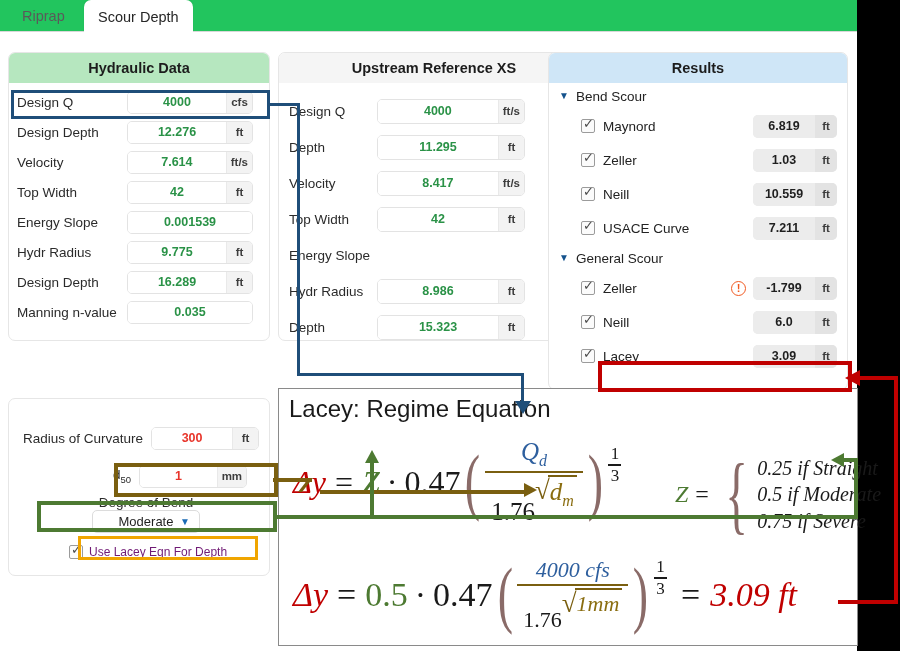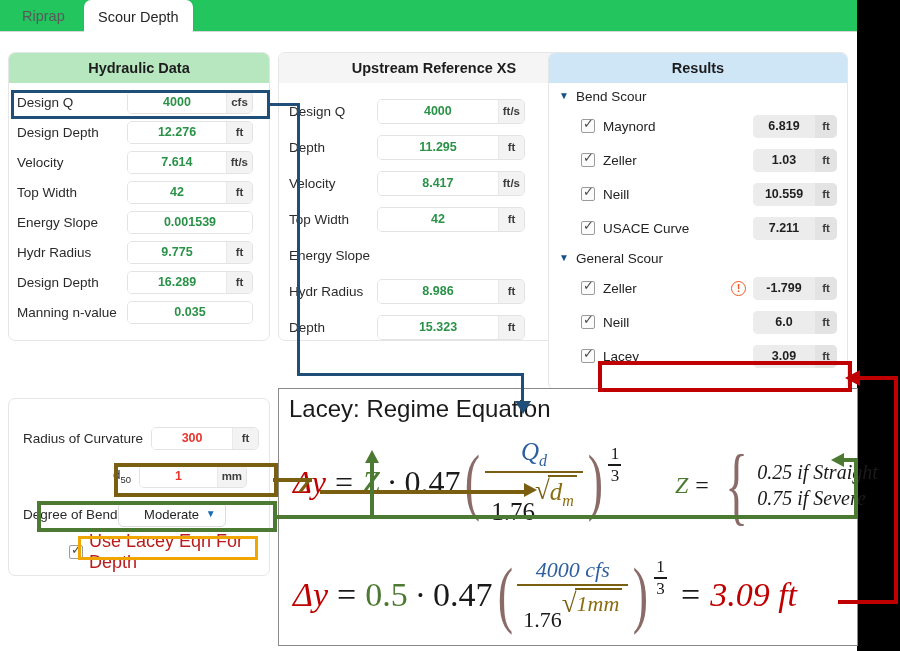--- a/index.html
+++ b/index.html
@@ -165,38 +165,38 @@
 
   
   #card-bend { left:8px; top:398px; width:262px; height:178px; }
   #card-bend .rows { padding:20px 0 0 0; }
   .bend-row { display:flex; align-items:center; height:38px; }
   .bend-row .lbl { font-size:13.5px; color:#2b2b2b; }
   #row-roc { padding-left:14px; }
   #row-roc .field { width:108px; margin-left:8px; }
   #row-d50 { padding-left:104px; }
   #row-d50 .field { width:108px; margin-left:8px; }
-  #row-dob { padding-left:14px; }
+  #row-dob { padding-left:14px;flex-direction:column; }
   #row-uselacey { padding-left:60px; }
   .select {
     display:flex; align-items:center; justify-content:center;
     width:108px; height:25px; margin-left:0;
     border:1px solid #dcdcdc; border-radius:5px;
     background:#fff;
     font-size:13px; color:#1f1f1f;
     position:relative;
   }
   .select .chev {
     position:absolute; right:9px; top:50%;
     transform:translateY(-55%);
     color:#1b6bb5; font-size:10px;
   }
   .lacey-check { display:flex; align-items:center; }
   .lacey-check .cbx { margin-right:6px; }
-  .lacey-check .txt { font-size:18px; color:#b91c1c; }
+  .lacey-check .txt { font-size:12px; color:#701a75; }
   .sub { font-size:9.5px; vertical-align:sub; }
 
   
   #eqn-panel {
     position:absolute; left:278px; top:388px;
     width:580px; height:258px;
     background:#ffffff;
     border:1px solid #8a8a8a;
     z-index:30;
   }
@@ -528,20 +528,21 @@
           <span>3</span>
         </span>
       </div>
 
       <div id="zdef">
         <span class="mi c-green" style="font-size:24px;font-family:'Liberation Serif',serif;">Z</span>
         <span class="c-black" style="font-size:24px;margin:0 7px;font-family:'Liberation Serif',serif;">=</span>
         <span class="brace">{</span>
         <span class="cases">
           <div class="mi">0.25 if Straight</div>
+          <div class="mi">0.5 if Moderate</div>
           <div class="mi">0.75 if Severe</div>
         </span>
       </div>
     </div>
 
     <div id="formula-num" class="mathline">
       <div class="mrow" style="font-size:34px; align-items:center; height:92px;">
         <span class="mi c-red">Δy</span>
         <span class="c-black" style="margin:0 9px;">=</span>
         <span class="c-green">0.5</span>

